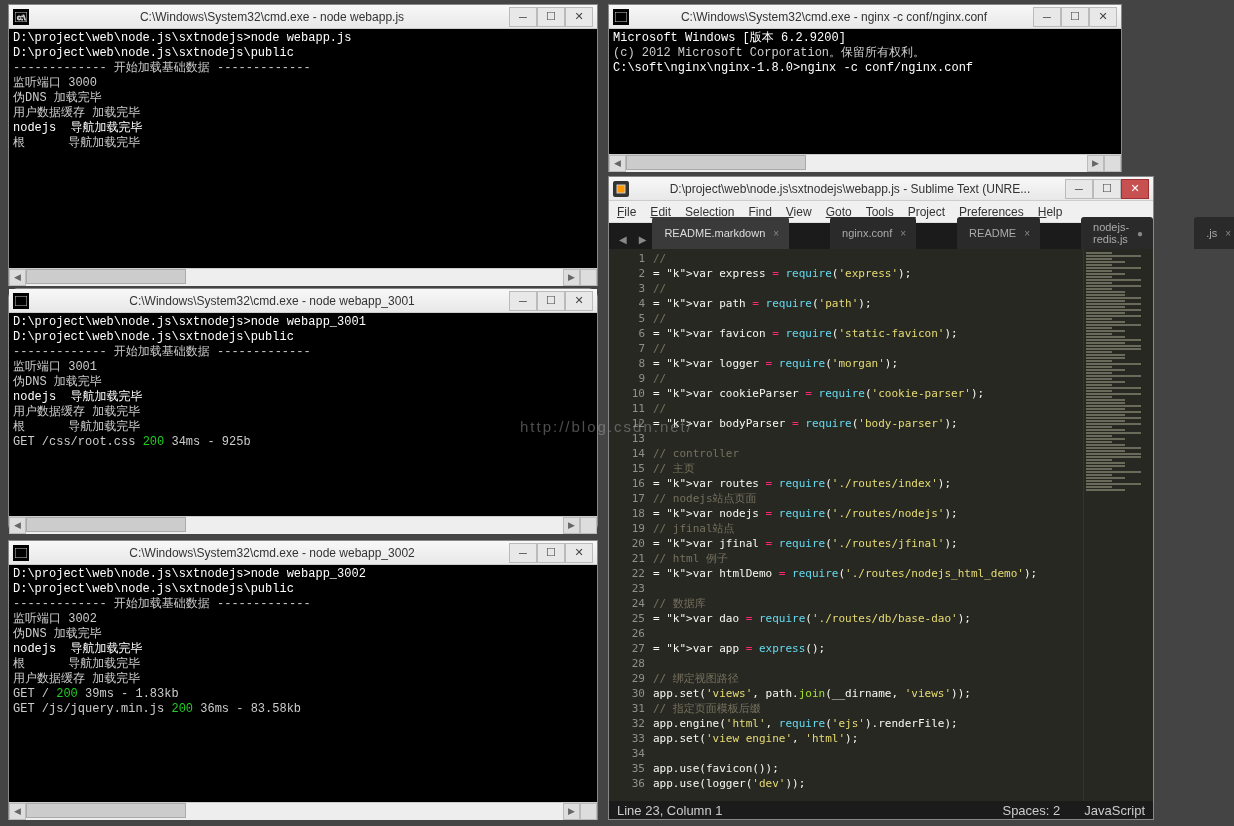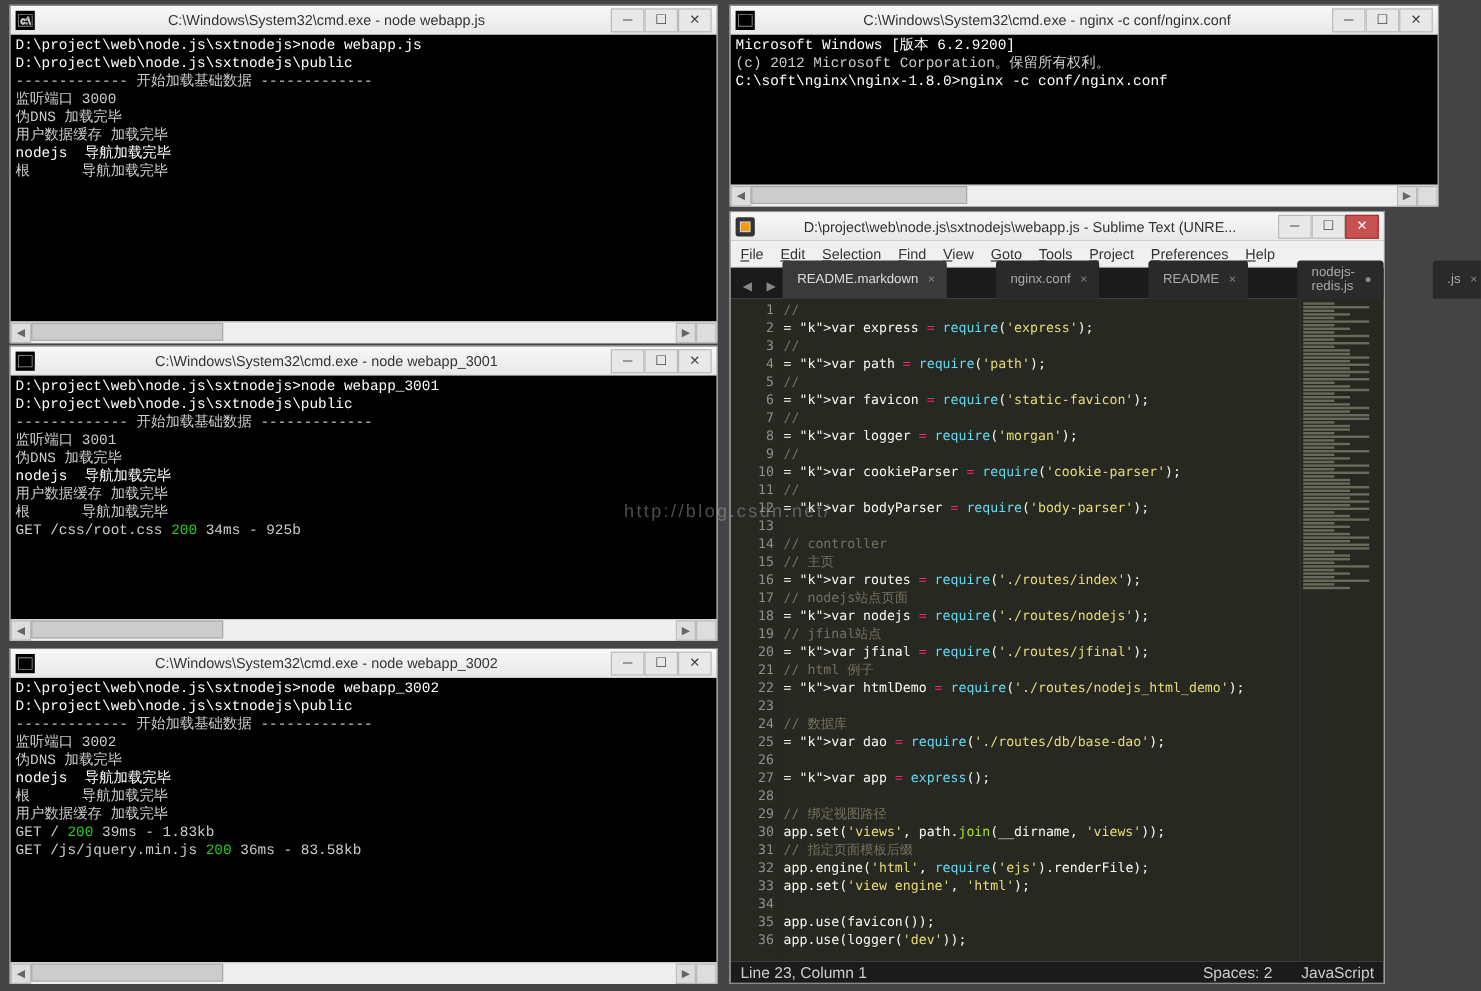--- a/index.html
+++ b/index.html
@@ -224,21 +224,21 @@
   <div class="scrollbar-h">
     <div class="arrow">◀</div>
     <div class="track">
         <div class="thumb" style="width:160px;"></div>
       </div>
     <div class="arrow">▶</div>
     <div class="grip"></div>
   </div>
 </div>
 
-<div class="window" style="left:8px;top:288px;width:590px;height:246px;">
+<div class="window" style="left:8px;top:288px;width:590px;height:246px;border-radius:10px;">
   <div class="titlebar">
     <span class="icon">
         <svg width="12" height="10">
           <rect x="0" y="0" width="12" height="10" fill="#000" stroke="#ccc"></rect>
         </svg>
       </span>
     <span class="title">C:\Windows\System32\cmd.exe - node  webapp_3001</span>
     <div class="winbtns">
       <div class="winbtn">─</div>
       <div class="winbtn">☐</div>
@@ -274,21 +274,21 @@
   <div class="scrollbar-h">
     <div class="arrow">◀</div>
     <div class="track">
         <div class="thumb" style="width:160px;"></div>
       </div>
     <div class="arrow">▶</div>
     <div class="grip"></div>
   </div>
 </div>
 
-<div class="window" style="left:608px;top:4px;width:591px;height:168px;">
+<div class="window" style="left:608px;top:4px;width:514px;height:168px;">
   <div class="titlebar">
     <span class="icon">
         <svg width="12" height="10">
           <rect x="0" y="0" width="12" height="10" fill="#000" stroke="#ccc"></rect>
         </svg>
       </span>
     <span class="title">C:\Windows\System32\cmd.exe - nginx  -c conf/nginx.conf</span>
     <div class="winbtns">
       <div class="winbtn">─</div>
       <div class="winbtn">☐</div>

